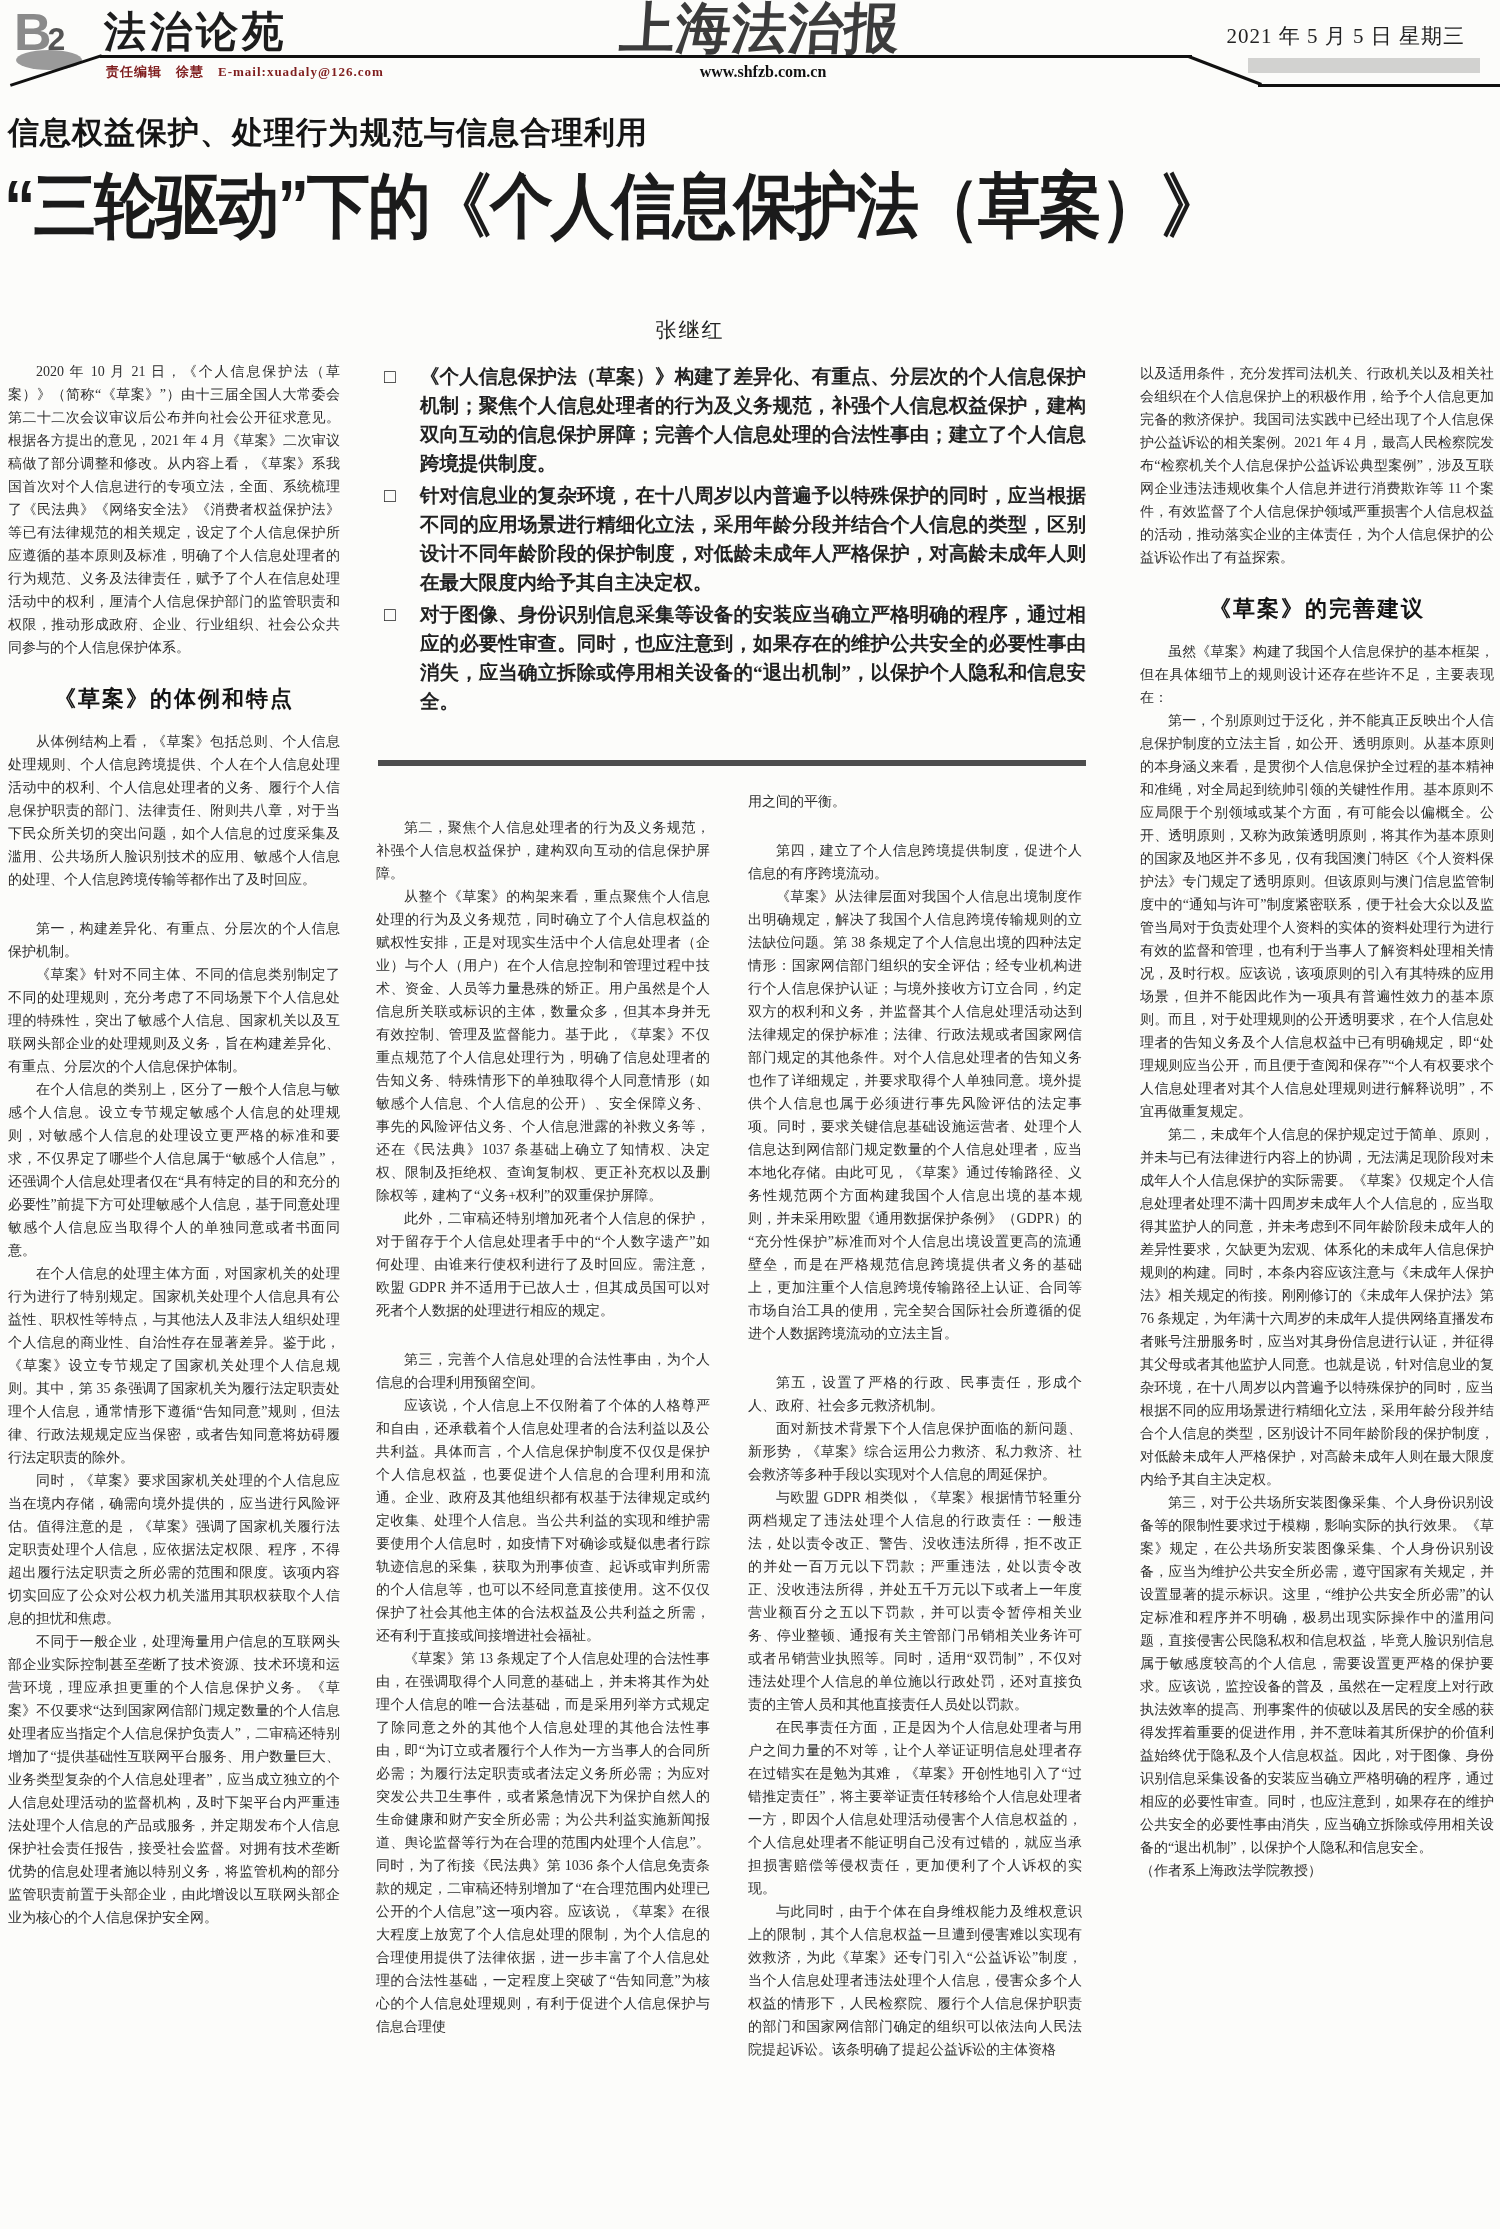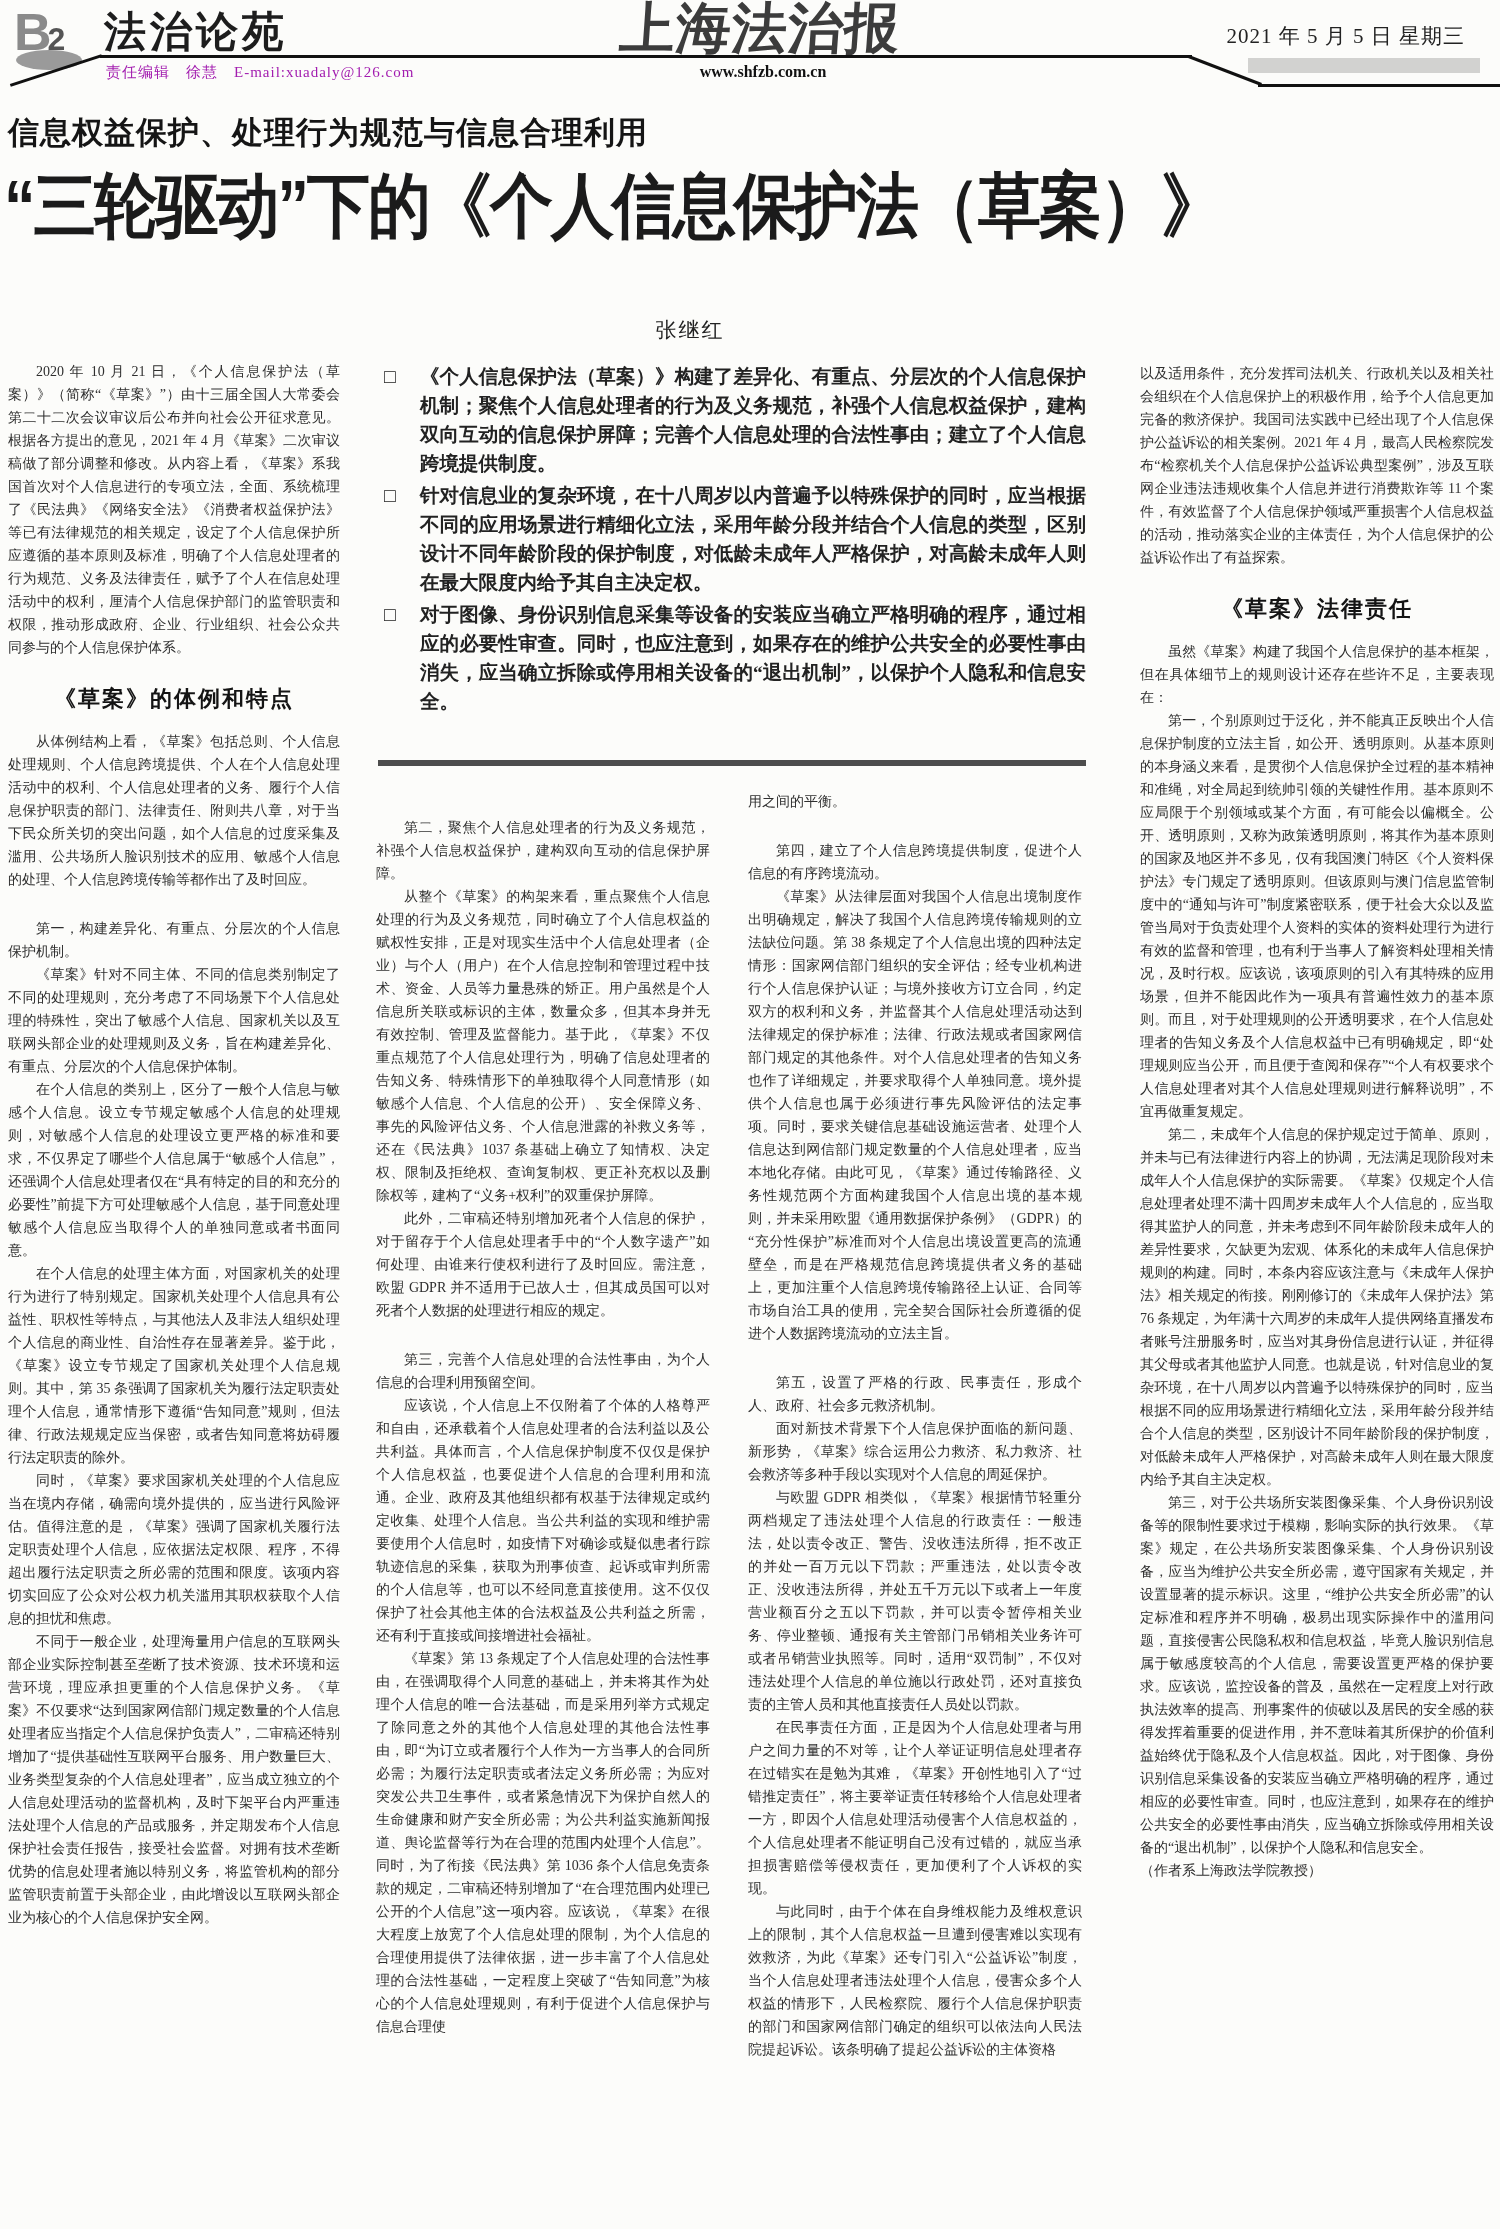--- a/index.html
+++ b/index.html
@@ -7,21 +7,21 @@
         font-family:"Liberation Serif","DejaVu Serif",serif;color:#2e2e2e;overflow:hidden;}
 
   
   .hdr{position:absolute;left:0;top:0;width:1500px;height:95px;}
   .plate-logo{position:absolute;left:14px;top:6px;width:70px;height:54px;}
   .logo-b{font-family:"Liberation Sans",sans-serif;font-weight:900;font-size:52px;line-height:52px;color:#8a8a8a;}
   .logo-2{font-family:"Liberation Sans",sans-serif;font-weight:900;font-size:32px;color:#555;margin-left:-4px;}
   .logo-shadow{position:absolute;left:2px;top:44px;width:66px;height:20px;background:#9a9a9a;border-radius:50%;}
   .plate-name{position:absolute;left:104px;top:4px;font-family:"Liberation Sans","DejaVu Sans",sans-serif;
               font-weight:900;font-size:42px;letter-spacing:4px;color:#1d1d1d;}
-  .editor{position:absolute;left:106px;top:63px;font-weight:400;font-size:15px;color:#a21caf;letter-spacing:1px;}
+  .editor{position:absolute;left:106px;top:63px;font-weight:700;font-size:13px;color:#7f1d1d;letter-spacing:1px;}
   .masthead{position:absolute;left:600px;top:0px;width:320px;text-align:center;
             font-weight:900;font-size:55px;line-height:58px;color:#3c3c3c;letter-spacing:1px;
             transform:skewX(-4deg);}
   .site{position:absolute;left:648px;top:63px;width:230px;text-align:center;font-weight:700;font-size:16px;color:#111;}
   .date{position:absolute;left:1095px;top:22px;width:370px;text-align:right;font-size:21px;color:#222;letter-spacing:1px;}
   .rule-a{position:absolute;left:100px;top:55px;width:1092px;height:3px;background:#111;}
   .rule-diag-l{position:absolute;left:8px;top:69px;width:96px;height:3px;background:#111;transform:rotate(-18deg);}
   .rule-diag-r{position:absolute;left:1186px;top:69px;width:78px;height:3px;background:#111;transform:rotate(21deg);}
   .rule-b{position:absolute;left:1258px;top:84px;width:242px;height:3px;background:#111;}
   .gray-bar{position:absolute;left:1248px;top:58px;width:232px;height:15px;background:#d2d2d0;}
@@ -123,21 +123,21 @@
       <p class="p lead">第四，建立了个人信息跨境提供制度，促进个人信息的有序跨境流动。</p>
       <p class="p p">《草案》从法律层面对我国个人信息出境制度作出明确规定，解决了我国个人信息跨境传输规则的立法缺位问题。第 38 条规定了个人信息出境的四种法定情形：国家网信部门组织的安全评估；经专业机构进行个人信息保护认证；与境外接收方订立合同，约定双方的权利和义务，并监督其个人信息处理活动达到法律规定的保护标准；法律、行政法规或者国家网信部门规定的其他条件。对个人信息处理者的告知义务也作了详细规定，并要求取得个人单独同意。境外提供个人信息也属于必须进行事先风险评估的法定事项。同时，要求关键信息基础设施运营者、处理个人信息达到网信部门规定数量的个人信息处理者，应当本地化存储。由此可见，《草案》通过传输路径、义务性规范两个方面构建我国个人信息出境的基本规则，并未采用欧盟《通用数据保护条例》（GDPR）的“充分性保护”标准而对个人信息出境设置更高的流通壁垒，而是在严格规范信息跨境提供者义务的基础上，更加注重个人信息跨境传输路径上认证、合同等市场自治工具的使用，完全契合国际社会所遵循的促进个人数据跨境流动的立法主旨。</p>
       <p class="p lead">第五，设置了严格的行政、民事责任，形成个人、政府、社会多元救济机制。</p>
       <p class="p p">面对新技术背景下个人信息保护面临的新问题、新形势，《草案》综合运用公力救济、私力救济、社会救济等多种手段以实现对个人信息的周延保护。</p>
       <p class="p p">与欧盟 GDPR 相类似，《草案》根据情节轻重分两档规定了违法处理个人信息的行政责任：一般违法，处以责令改正、警告、没收违法所得，拒不改正的并处一百万元以下罚款；严重违法，处以责令改正、没收违法所得，并处五千万元以下或者上一年度营业额百分之五以下罚款，并可以责令暂停相关业务、停业整顿、通报有关主管部门吊销相关业务许可或者吊销营业执照等。同时，适用“双罚制”，不仅对违法处理个人信息的单位施以行政处罚，还对直接负责的主管人员和其他直接责任人员处以罚款。</p>
       <p class="p p">在民事责任方面，正是因为个人信息处理者与用户之间力量的不对等，让个人举证证明信息处理者存在过错实在是勉为其难，《草案》开创性地引入了“过错推定责任”，将主要举证责任转移给个人信息处理者一方，即因个人信息处理活动侵害个人信息权益的，个人信息处理者不能证明自己没有过错的，就应当承担损害赔偿等侵权责任，更加便利了个人诉权的实现。</p>
       <p class="p p">与此同时，由于个体在自身维权能力及维权意识上的限制，其个人信息权益一旦遭到侵害难以实现有效救济，为此《草案》还专门引入“公益诉讼”制度，当个人信息处理者违法处理个人信息，侵害众多个人权益的情形下，人民检察院、履行个人信息保护职责的部门和国家网信部门确定的组织可以依法向人民法院提起诉讼。该条明确了提起公益诉讼的主体资格</p>
     </div>
   <div class="col col4">
       <p class="p cont">以及适用条件，充分发挥司法机关、行政机关以及相关社会组织在个人信息保护上的积极作用，给予个人信息更加完备的救济保护。我国司法实践中已经出现了个人信息保护公益诉讼的相关案例。2021 年 4 月，最高人民检察院发布“检察机关个人信息保护公益诉讼典型案例”，涉及互联网企业违法违规收集个人信息并进行消费欺诈等 11 个案件，有效监督了个人信息保护领域严重损害个人信息权益的活动，推动落实企业的主体责任，为个人信息保护的公益诉讼作出了有益探索。</p>
-      <div class="h2">《草案》法律责任</div>
+      <div class="h2">《草案》的完善建议</div>
       <p class="p p">虽然《草案》构建了我国个人信息保护的基本框架，但在具体细节上的规则设计还存在些许不足，主要表现在：</p>
       <p class="p p"><b>第一，个别原则过于泛化，并不能真正反映出个人信息保护制度的立法主旨，如公开、透明原则。</b>从基本原则的本身涵义来看，是贯彻个人信息保护全过程的基本精神和准绳，对全局起到统帅引领的关键性作用。基本原则不应局限于个别领域或某个方面，有可能会以偏概全。公开、透明原则，又称为政策透明原则，将其作为基本原则的国家及地区并不多见，仅有我国澳门特区《个人资料保护法》专门规定了透明原则。但该原则与澳门信息监管制度中的“通知与许可”制度紧密联系，便于社会大众以及监管当局对于负责处理个人资料的实体的资料处理行为进行有效的监督和管理，也有利于当事人了解资料处理相关情况，及时行权。应该说，该项原则的引入有其特殊的应用场景，但并不能因此作为一项具有普遍性效力的基本原则。而且，对于处理规则的公开透明要求，在个人信息处理者的告知义务及个人信息权益中已有明确规定，即“处理规则应当公开，而且便于查阅和保存”“个人有权要求个人信息处理者对其个人信息处理规则进行解释说明”，不宜再做重复规定。</p>
       <p class="p p"><b>第二，未成年个人信息的保护规定过于简单、原则，并未与已有法律进行内容上的协调，无法满足现阶段对未成年人个人信息保护的实际需要。</b>《草案》仅规定个人信息处理者处理不满十四周岁未成年人个人信息的，应当取得其监护人的同意，并未考虑到不同年龄阶段未成年人的差异性要求，欠缺更为宏观、体系化的未成年人信息保护规则的构建。同时，本条内容应该注意与《未成年人保护法》相关规定的衔接。刚刚修订的《未成年人保护法》第 76 条规定，为年满十六周岁的未成年人提供网络直播发布者账号注册服务时，应当对其身份信息进行认证，并征得其父母或者其他监护人同意。也就是说，针对信息业的复杂环境，在十八周岁以内普遍予以特殊保护的同时，应当根据不同的应用场景进行精细化立法，采用年龄分段并结合个人信息的类型，区别设计不同年龄阶段的保护制度，对低龄未成年人严格保护，对高龄未成年人则在最大限度内给予其自主决定权。</p>
       <p class="p p"><b>第三，对于公共场所安装图像采集、个人身份识别设备等的限制性要求过于模糊，影响实际的执行效果。</b>《草案》规定，在公共场所安装图像采集、个人身份识别设备，应当为维护公共安全所必需，遵守国家有关规定，并设置显著的提示标识。这里，“维护公共安全所必需”的认定标准和程序并不明确，极易出现实际操作中的滥用问题，直接侵害公民隐私权和信息权益，毕竟人脸识别信息属于敏感度较高的个人信息，需要设置更严格的保护要求。应该说，监控设备的普及，虽然在一定程度上对行政执法效率的提高、刑事案件的侦破以及居民的安全感的获得发挥着重要的促进作用，并不意味着其所保护的价值利益始终优于隐私及个人信息权益。因此，对于图像、身份识别信息采集设备的安装应当确立严格明确的程序，通过相应的必要性审查。同时，也应注意到，如果存在的维护公共安全的必要性事由消失，应当确立拆除或停用相关设备的“退出机制”，以保护个人隐私和信息安全。</p>
       <p class="p byline">（作者系上海政法学院教授）</p>
     </div>
 
 </div>
 
 </body></html>

